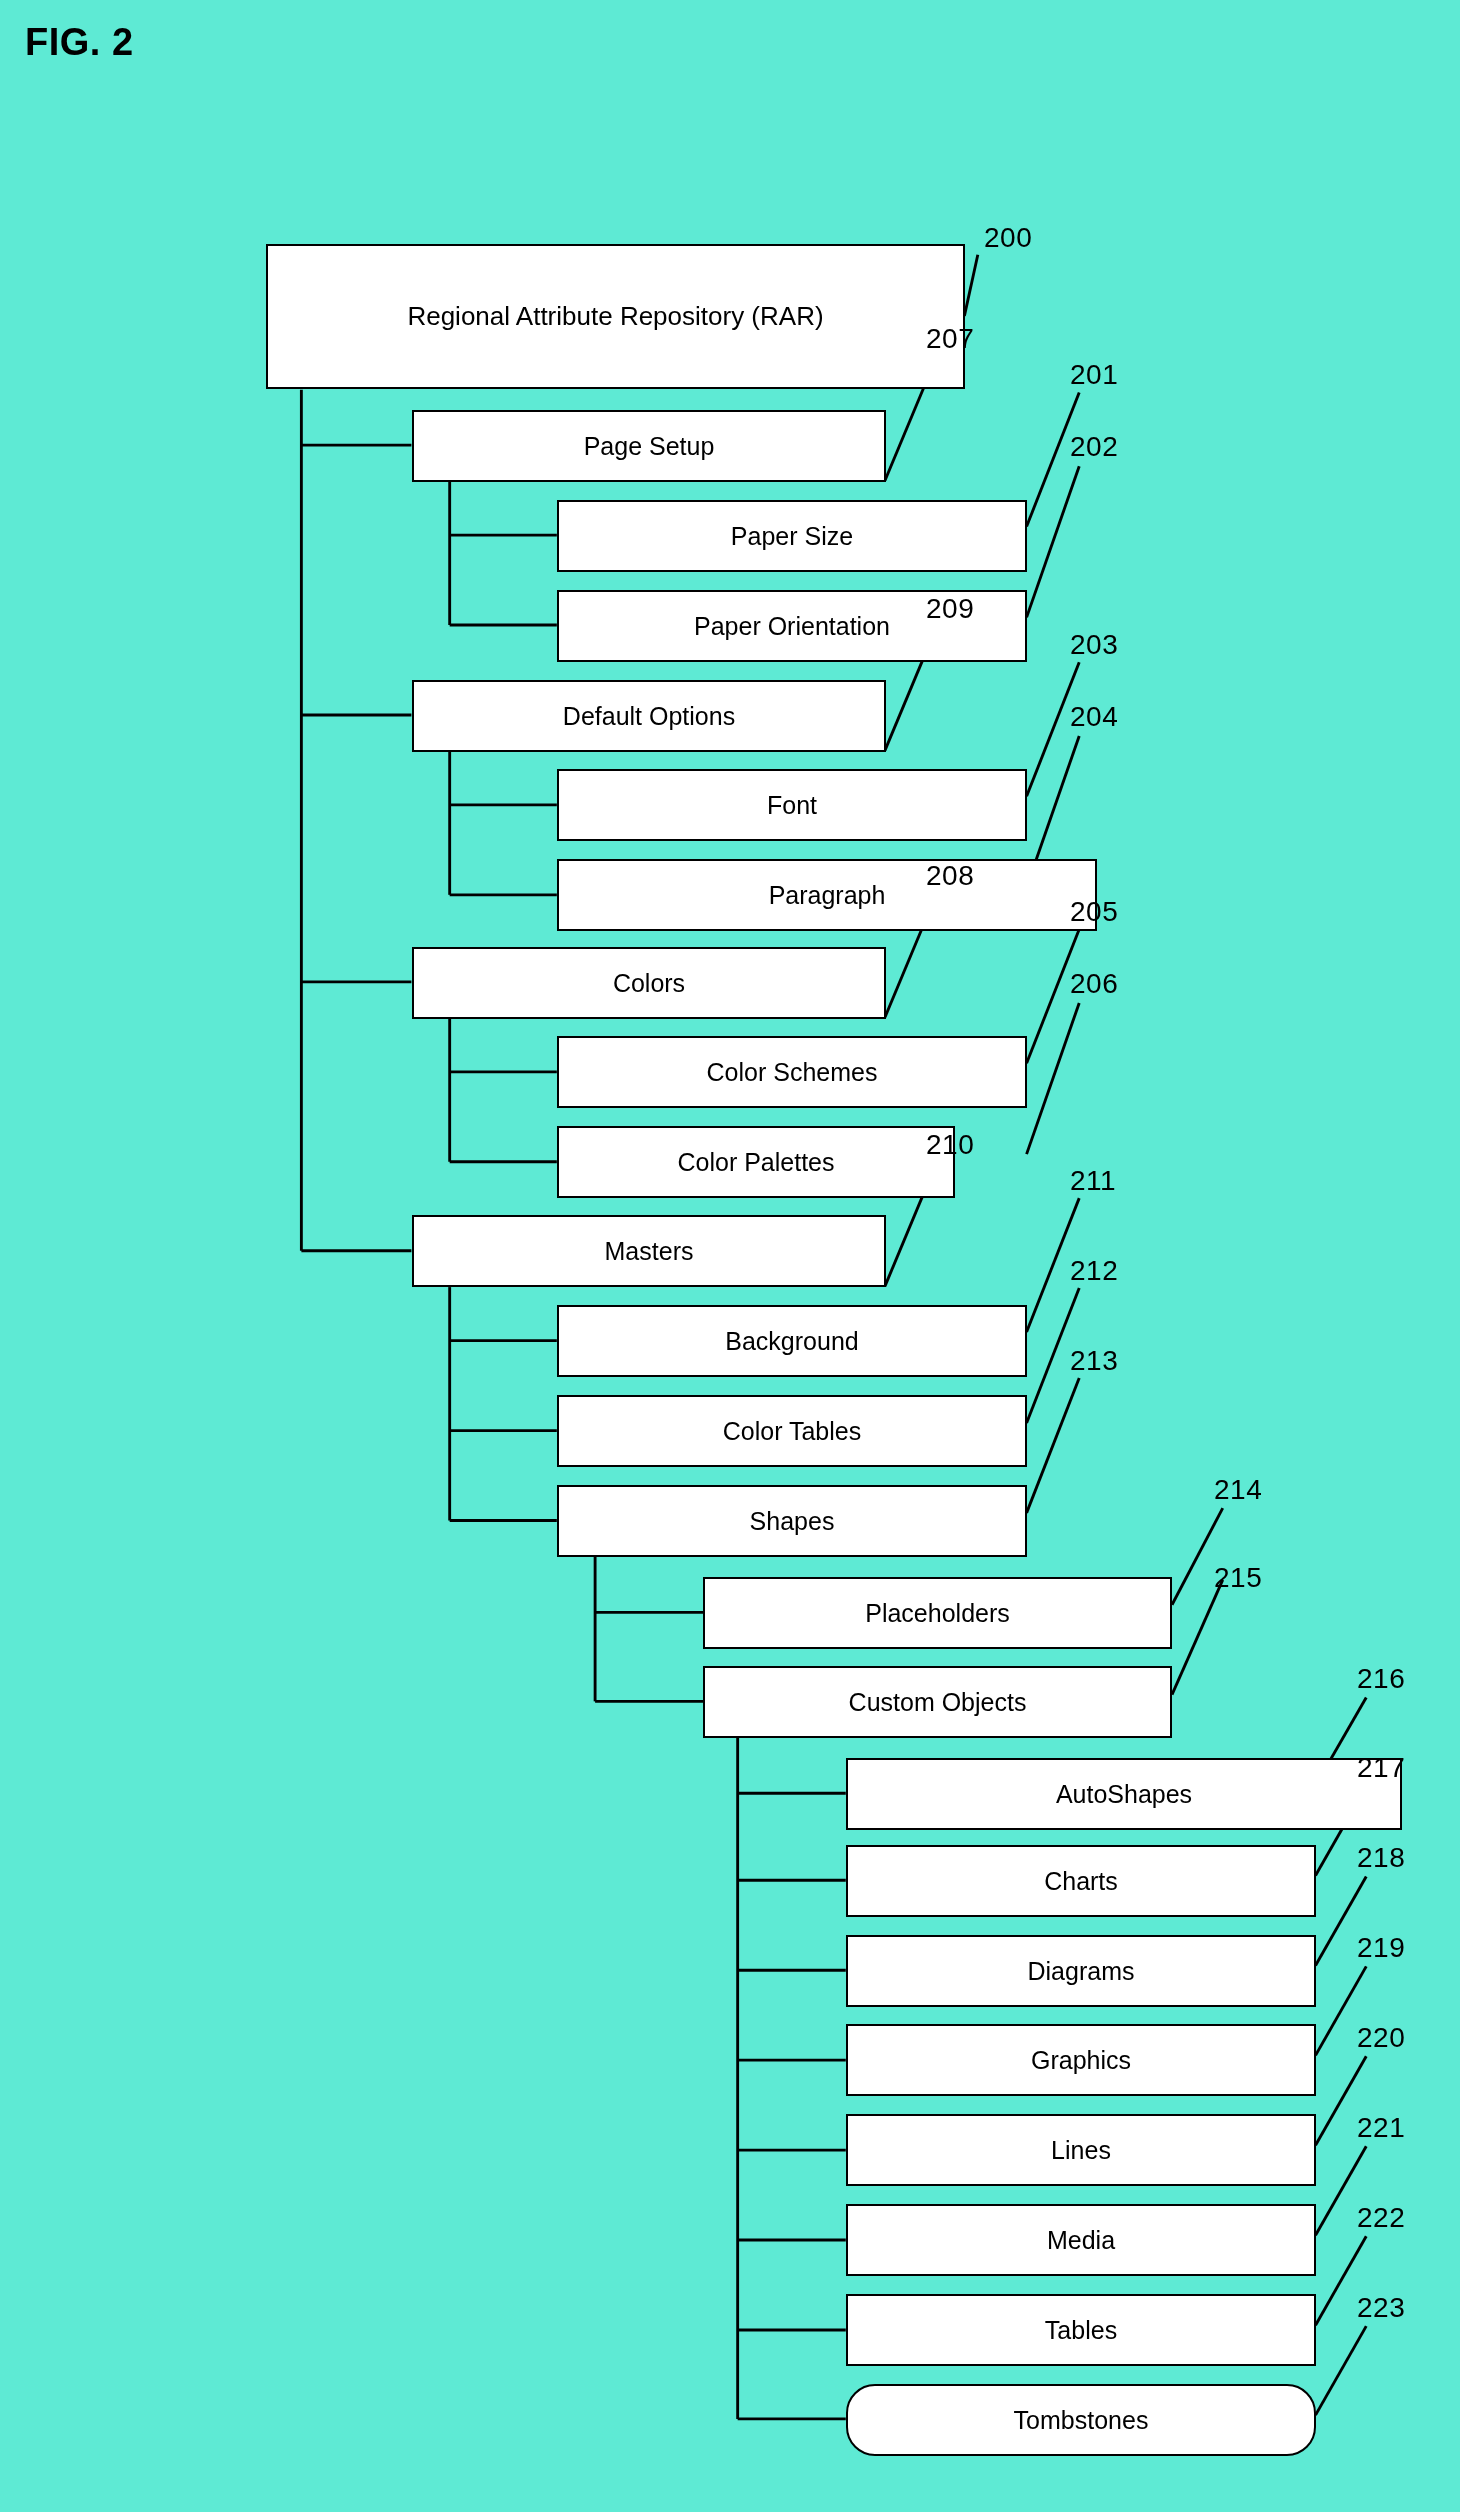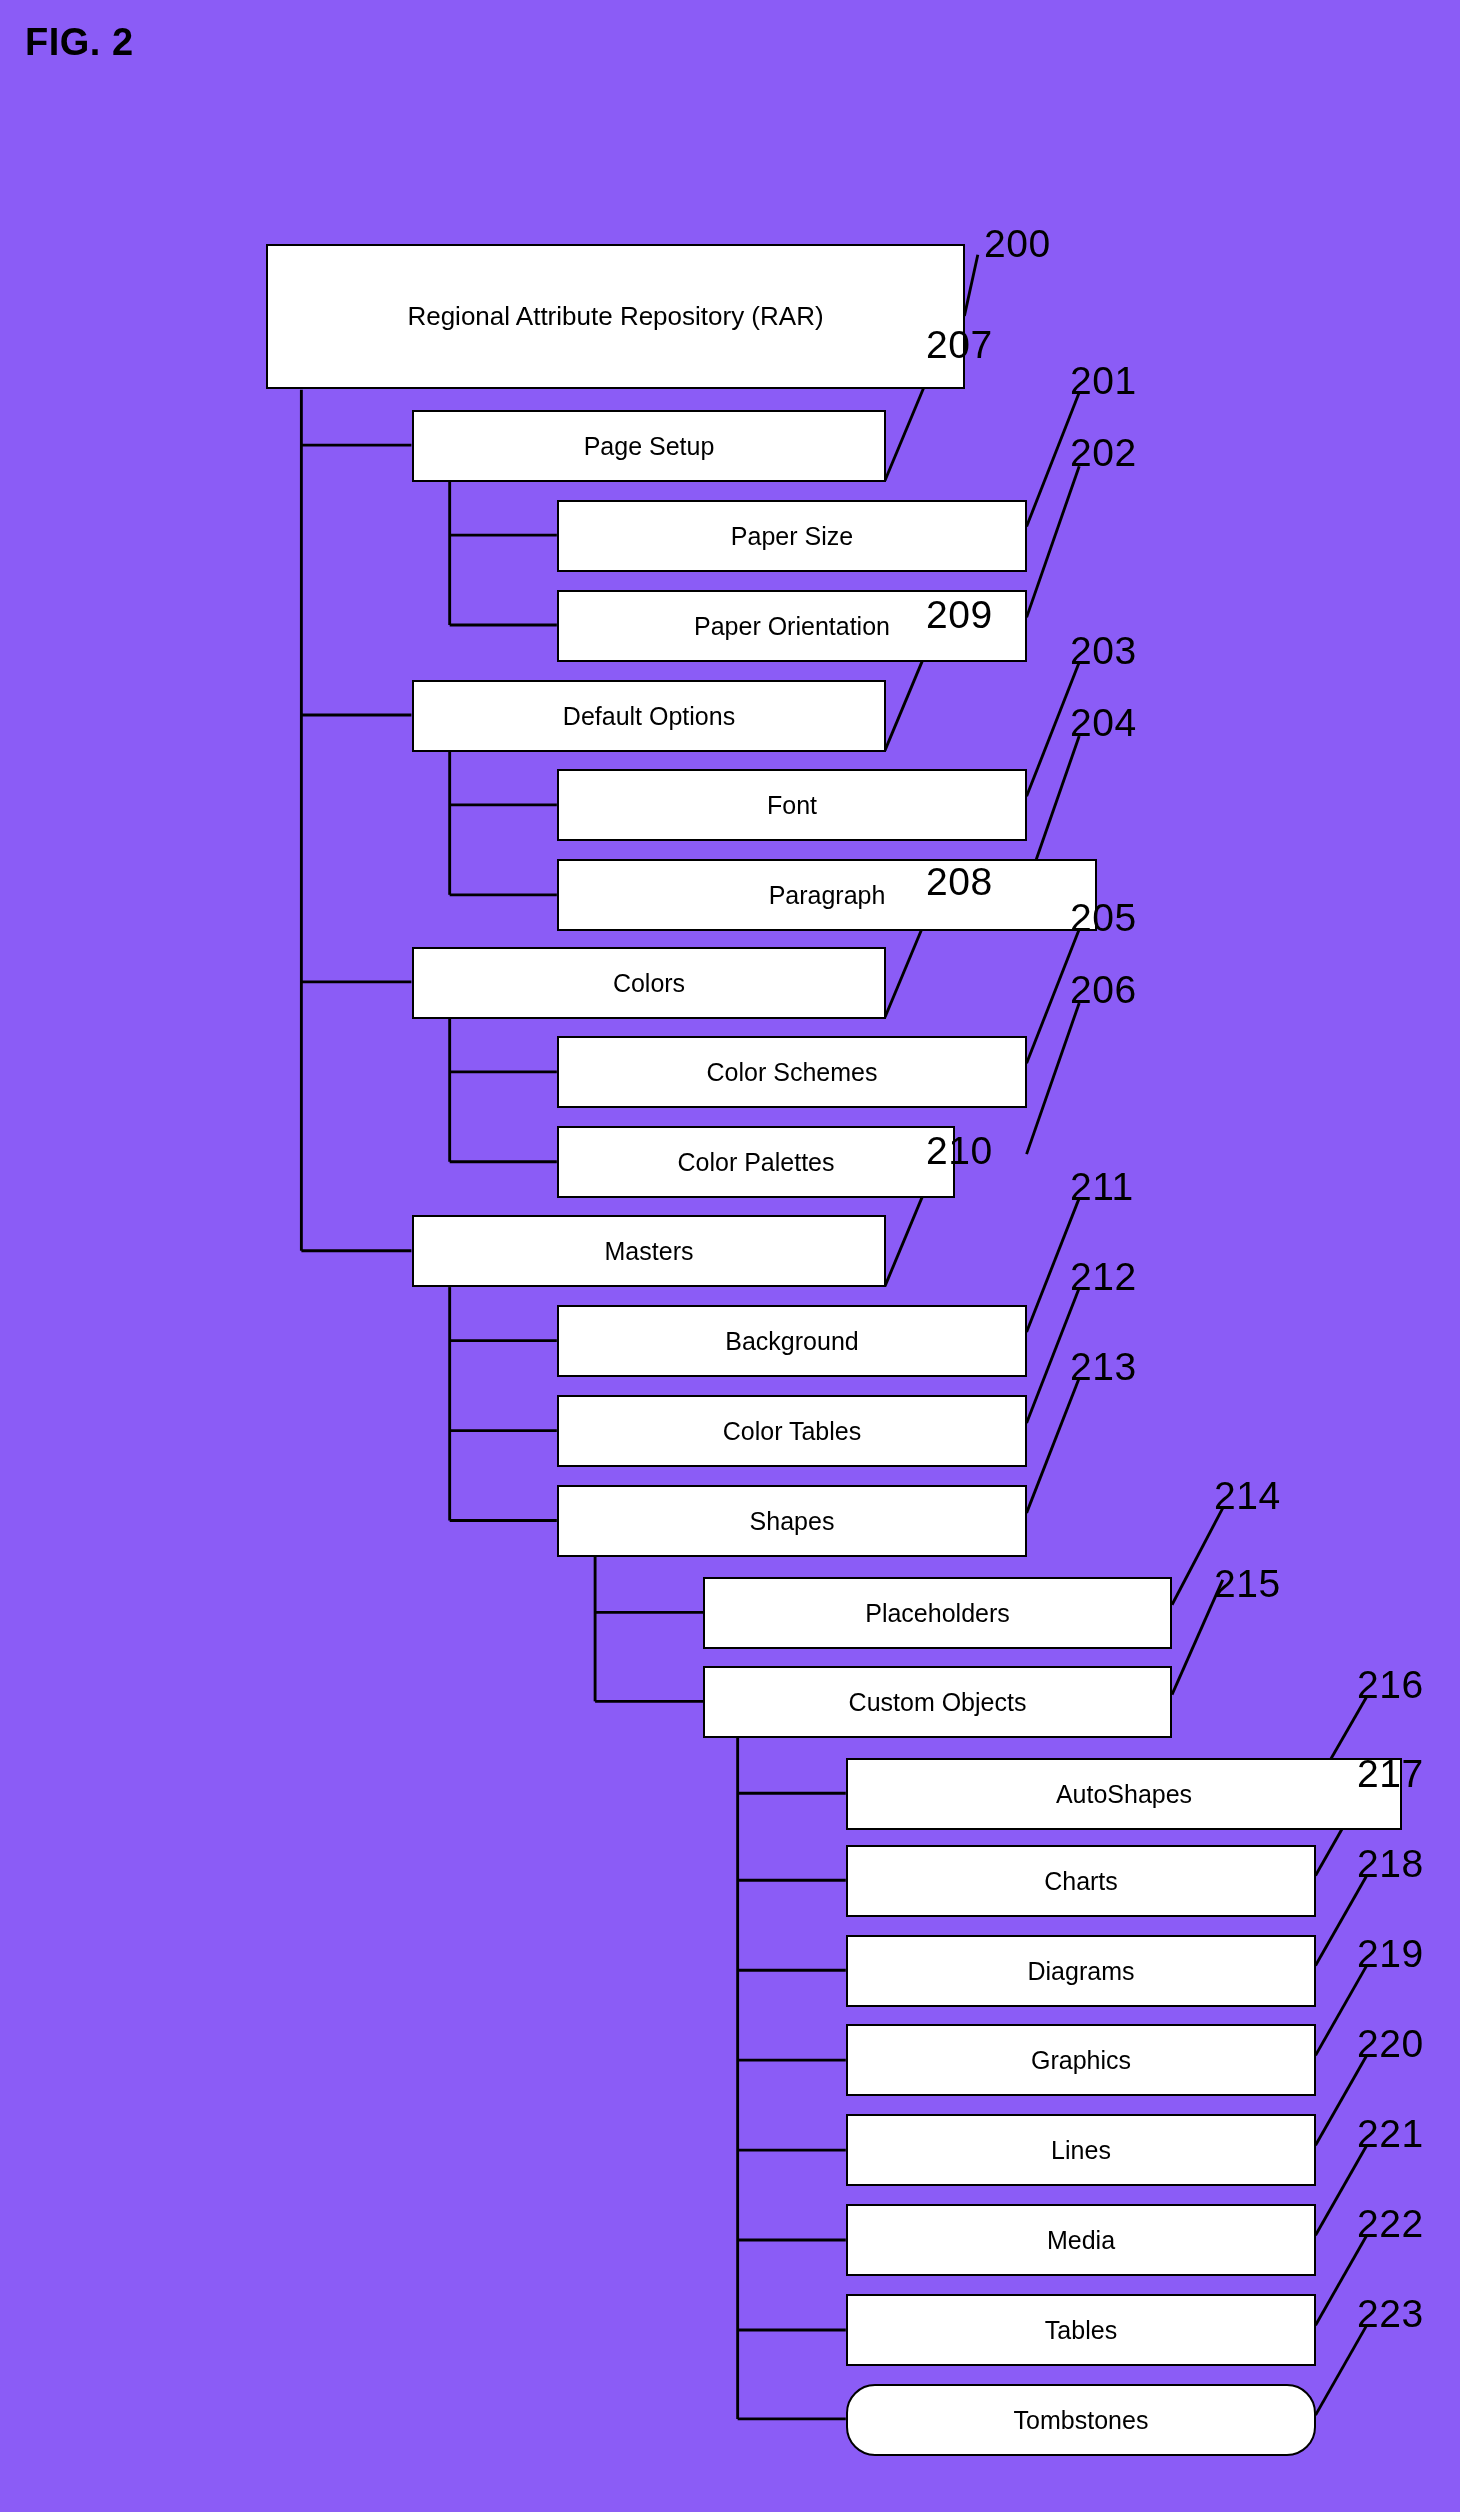--- a/index.html
+++ b/index.html
@@ -1,17 +1,17 @@
 <!DOCTYPE html>
 <html><head>
 <meta charset="utf-8">
 <style>
   html,body{margin:0;padding:0;background:#ffffff;}
   body{width:1460px;height:2512px;font-family:"Liberation Sans",sans-serif;color:#000;}
-  #page{position:relative;width:1460px;height:2512px;overflow:hidden;background:#8b5cf6;}
+  #page{position:relative;width:1460px;height:2512px;overflow:hidden;background:#5eead4;}
 
   #fig-title{
     position:absolute;left:25px;top:21px;
     font-size:38px;font-weight:bold;letter-spacing:0.5px;
     font-family:"Liberation Sans",sans-serif;
   }
 
   #diagram{position:absolute;left:0;top:0;width:1460px;height:2512px;}
   #wires{position:absolute;left:0;top:0;width:1460px;height:2512px;}
 
@@ -23,21 +23,21 @@
     display:flex;align-items:center;justify-content:center;
     font-size:25px;
     font-family:"Liberation Sans",sans-serif;
     color:#000;
     white-space:nowrap;
   }
   .node.root{font-size:26px;}
 
   .reflabel{
     position:absolute;
-    font-size:39px;
+    font-size:28px;
     font-family:"Liberation Sans",sans-serif;
     color:#000;
     white-space:nowrap;
     letter-spacing:0.5px;
   }
 </style>
 </head>
 <body>
 
 <div id="page">

